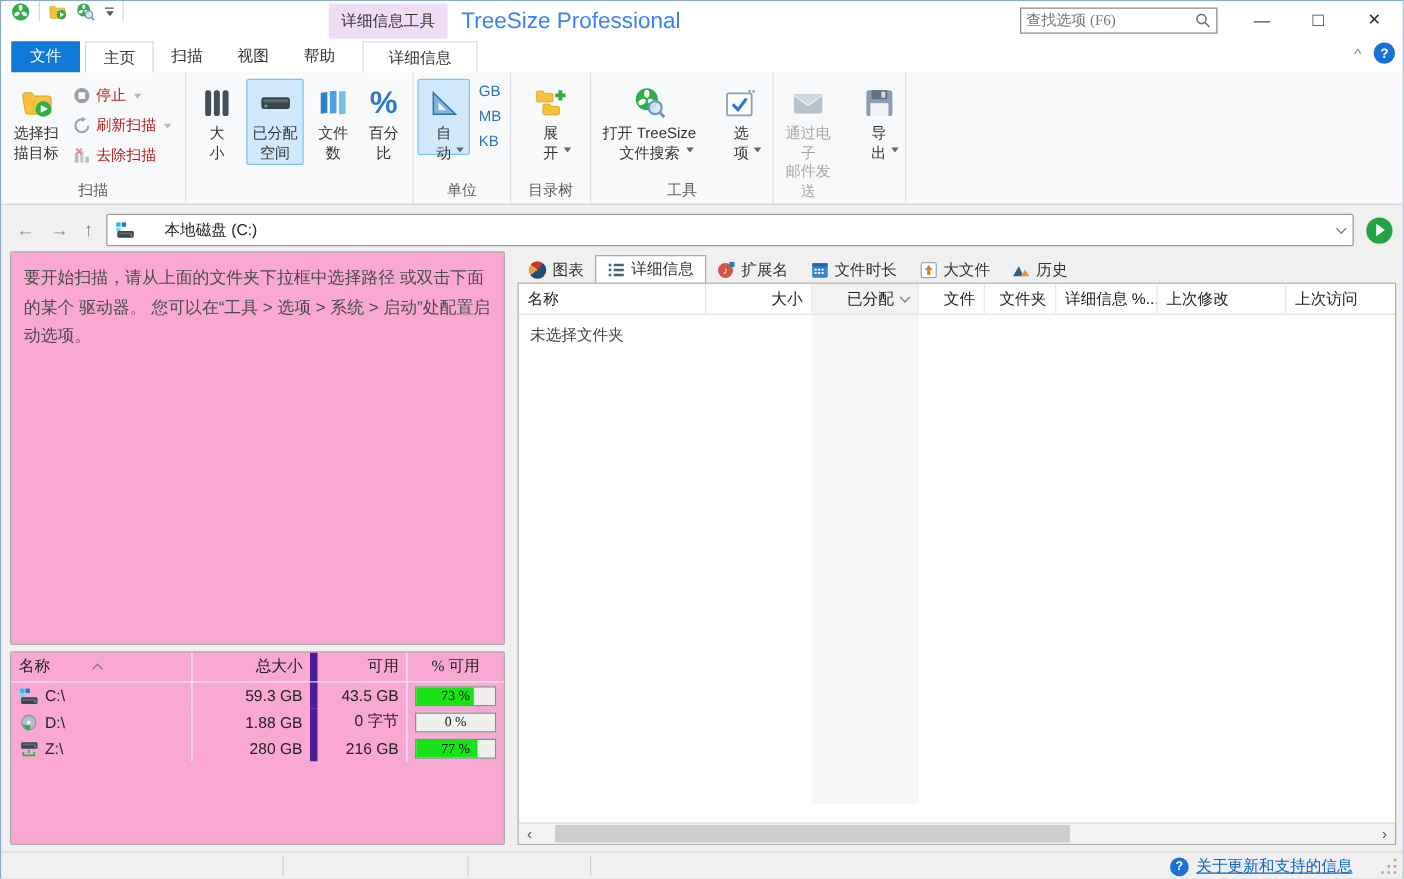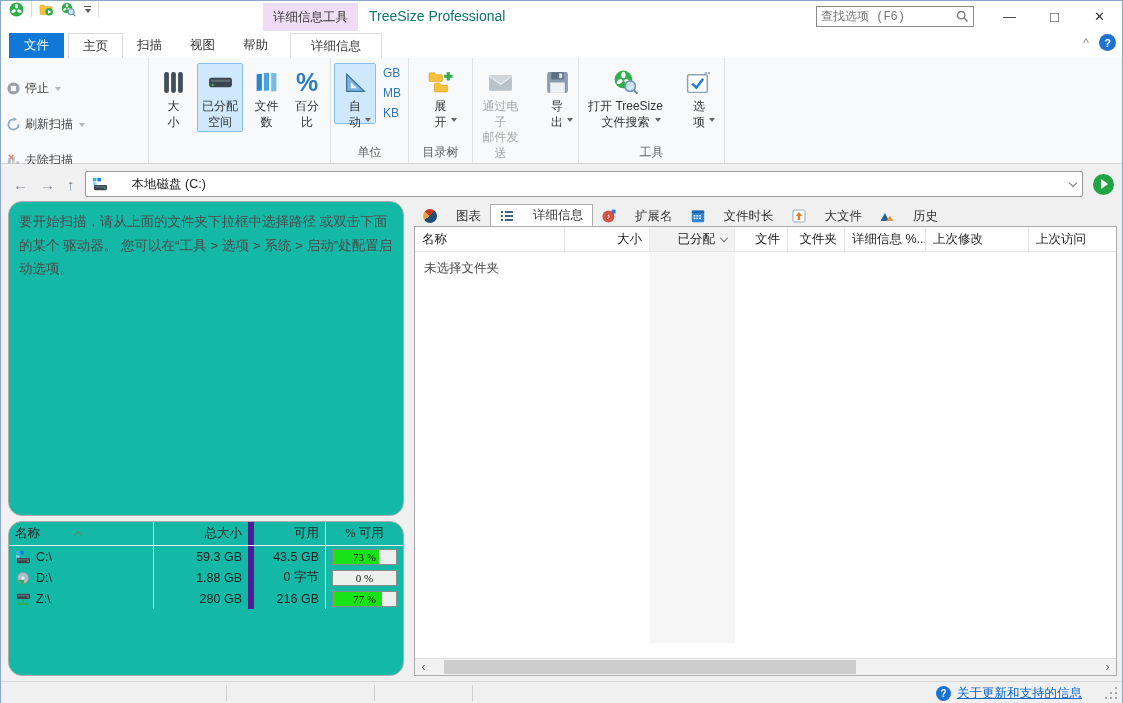--- a/index.html
+++ b/index.html
@@ -8,25 +8,25 @@
   .window{position:relative;width:1123px;height:703px;border:1px solid #8aa9c9;background:#f0f0f0;}
 
   
   .titlebar{position:absolute;left:0;top:0;width:100%;height:30px;background:#fff;display:flex;align-items:flex-start;}
   .qat{display:flex;align-items:center;gap:7px;padding-left:8px;}
   .qat .sep{width:1px;height:16px;background:#d9d9d9;}
   .qat-caret{display:flex;flex-direction:column;align-items:center;gap:2px;cursor:default;}
   .qat-caret .bar{width:7px;height:1px;background:#555;}
   .context-header{position:absolute;left:262px;top:2px;width:95px;height:28px;background:#f0dcf5;color:#333;
     font-size:12.5px;display:flex;align-items:center;justify-content:center;}
-  .app-title{position:absolute;left:368px;top:0;height:30px;display:flex;align-items:center;font-size:14px;color:#0f766e;}
+  .app-title{position:absolute;left:368px;top:0;height:30px;display:flex;align-items:center;font-size:18px;color:#3b82f6;}
   .search-box{position:absolute;left:815px;top:5px;width:158px;height:21px;border:1px solid #8a8a8a;background:#fff;
     display:flex;align-items:center;padding:0 4px;}
   .search-box input{flex:1;border:none;outline:none;font-size:12px;color:#ec4899;background:transparent;min-width:0;
-    font-family:Liberation Mono, monospace;}
+    font-family:Liberation Serif, serif;}
   .winbtns{position:absolute;right:0;top:0;height:30px;display:flex;}
   .winbtn{width:45px;height:30px;display:flex;align-items:center;justify-content:center;font-size:13px;color:#333;cursor:default;}
 
   
   .tabrow{position:absolute;left:0;top:30px;width:100%;height:27px;background:#fff;display:flex;align-items:flex-end;}
   .rtab{height:25px;padding:0 14px;display:flex;align-items:center;font-size:12.5px;color:#333;cursor:default;}
   .rtab.file{background:#1079d8;color:#fff;margin-left:8px;height:25px;padding:0 15px;}
   .rtab.active{background:#fff;border:1px solid #d8d8d8;border-bottom:none;margin-left:4px;}
   .rtab.ctx{background:#fff;border:1px solid #ddd;border-bottom:none;margin-left:8px;padding:0 20px;}
   .tabrow-right{position:absolute;right:6px;top:33px;display:flex;align-items:center;gap:10px;}
@@ -39,42 +39,42 @@
   .rgroup{position:relative;height:100%;border-right:1px solid #e2e2e2;display:flex;flex-direction:column;}
   .rgroup-body{flex:1;display:flex;align-items:flex-start;padding-top:5px;}
   .rgroup-label{height:20px;text-align:center;font-size:12px;color:#5f5f5f;line-height:18px;}
   .bigbtn{display:flex;flex-direction:column;align-items:center;gap:2px;padding:3px 4px 1px;font-size:12px;color:#333;
     border:1px solid transparent;border-radius:2px;cursor:default;}
   .bigbtn .ml{white-space:pre-line;text-align:center;line-height:1.3;}
   .bigbtn.sel{background:#cfe8fb;border-color:#86c1ea;}
   .bigbtn .icon-wrap{height:30px;display:flex;align-items:center;justify-content:center;}
   .smallcol{display:flex;flex-direction:column;gap:7px;padding-top:5px;}
   .smallbtn{display:flex;align-items:center;gap:4px;font-size:12px;color:#333;cursor:default;}
-  .smallbtn.dis{color:#404040;margin-top:12px;}
+  .smallbtn.dis{color:#b91c1c;}
   .unit-small{font-size:12px;color:#2e75b6;padding:1px 4px;cursor:default;}
   .dd{display:inline-block;width:0;height:0;border-left:3.5px solid transparent;border-right:3.5px solid transparent;
     border-top:4px solid #666;margin-left:2px;vertical-align:middle;}
   .dd.dis{border-top-color:#b7b7b7;}
 
   
   .addrbar{position:absolute;left:0;top:163px;width:100%;height:40px;background:#f0f0f0;display:flex;align-items:center;}
   .nav-arrows{display:flex;align-items:center;gap:12px;padding:0 10px 0 12px;font-size:15px;color:#7e8b97;}
   .combo{height:26px;flex:1;margin-right:10px;background:#fff;border:1px solid #9a9a9a;border-radius:2px;
     display:flex;align-items:center;padding:0 6px;gap:24px;font-size:12.5px;color:#222;}
   .combo .spring{flex:1;}
   .chev{display:inline-block;width:6px;height:6px;border-right:1.5px solid #777;border-bottom:1.5px solid #777;
     transform:rotate(45deg);margin-top:-3px;}
   .chev.up{transform:rotate(-135deg);margin-top:3px;}
   .go-btn{width:21px;height:21px;border-radius:50%;background:#22a344;margin-right:8px;position:relative;flex:0 0 auto;}
   .go-btn::after{content:"";position:absolute;left:8px;top:5.5px;width:0;height:0;
     border-left:7px solid #fff;border-top:5px solid transparent;border-bottom:5px solid transparent;}
 
   
   .main{position:absolute;left:0;top:203px;width:100%;height:477px;background:#f0f0f0;}
-  .panelbox{position:absolute;background:#14b8a6;border:1px solid #ababab;border-radius:14px;}
+  .panelbox{position:absolute;background:#f9a8d4;border:1px solid #ababab;border-radius:2px;}
   .instruction{left:7px;top:-3px;width:396px;height:315px;padding:8px 10px;font-size:13.5px;color:#4a4a4a;line-height:1.75;}
 
   
   .drivebox{left:7px;top:317px;width:396px;height:155px;font-size:12.5px;overflow:hidden;}
   .dtable{width:100%;}
   .drow{display:flex;height:21px;align-items:center;}
   .drow.head{height:24px;border-bottom:1px solid #ececec;color:#222;}
   .dc{padding:0 6px;overflow:hidden;white-space:nowrap;}
   .dc-name{width:145px;display:flex;align-items:center;gap:5px;border-right:1px solid #f0f0f0;height:100%;}
   .dc-total{width:100px;text-align:right;border-right:6px solid #4c1d95;height:100%;display:flex;align-items:center;justify-content:flex-end;}
@@ -82,21 +82,21 @@
   .dc-pct{width:77px;display:flex;align-items:center;justify-content:center;height:100%;font-family:Liberation Serif, serif;}
   .drow.head .dc-pct{justify-content:center;}
   .pctbar{position:relative;width:70px;height:16px;border:1px solid #8a8a8a;background:#eef0ee;}
   .pctbar .fill{position:absolute;left:0;top:0;bottom:0;background:#17e317;}
   .pctbar .lbl{position:absolute;inset:0;display:flex;align-items:center;justify-content:center;font-size:11px;color:#111;}
   .sort-up{margin-left:30px;}
 
   
   .results{position:absolute;left:413px;top:0;width:703px;height:472px;}
   .rtabs{position:absolute;left:0;top:0;width:100%;height:23px;display:flex;align-items:flex-end;font-size:12.5px;color:#333;}
-  .rt{display:flex;align-items:center;gap:19px;padding:2px 9px 3px;height:21px;cursor:default;}
+  .rt{display:flex;align-items:center;gap:5px;padding:2px 9px 3px;height:21px;cursor:default;}
   .rt.active{background:#fff;border:1px solid #ababab;border-bottom:none;height:23px;}
   .resbox{position:absolute;left:0;top:22px;width:703px;height:450px;background:#fff;border:1px solid #ababab;overflow:hidden;}
   .rhead{display:flex;height:25px;border-bottom:1px solid #e3e3e3;font-size:12.5px;color:#222;align-items:center;}
   .hc{height:100%;display:flex;align-items:center;padding:0 7px;border-right:1px solid #e8e8e8;overflow:hidden;white-space:nowrap;}
   .hc.r{justify-content:flex-end;}
   .col-shade{position:absolute;left:235px;top:25px;width:85px;height:391px;background:#f6f6f6;}
   .empty-msg{position:absolute;left:9px;top:33px;font-size:12.5px;color:#444;}
   .hscroll{position:absolute;left:0;bottom:0;width:100%;height:17px;background:#f2f2f2;border-top:1px solid #dedede;display:flex;align-items:center;}
   .scr-arrow{width:17px;height:100%;display:flex;align-items:center;justify-content:center;font-size:12px;color:#555;flex:0 0 auto;}
   .scr-track{position:relative;flex:1;height:100%;}
@@ -187,20 +187,31 @@
   </div>
   <div class="tabrow-right">
     <span class="collapse-chev">^</span>
     <span class="help-circle">?</span>
   </div>
 
   <div class="ribbon">
 
     <div class="rgroup" style="width:148px">
       <div class="rgroup-body" style="padding-left:5px;gap:6px">
+        <div class="bigbtn">
+          <span class="icon-wrap">
+            <svg class="ico26" viewBox="0 0 26 26">
+                <path d="M2 7 q0-2 2-2 h5 l2 2.5 h11 q2 0 2 2 v10 q0 2-2 2 h-16 q-2 0-2-2 Z" fill="#f6c13d" stroke="#dba21a" stroke-width=".7"></path>
+                <circle cx="18" cy="17.5" r="6" fill="#2fae49"></circle>
+                <path d="M16 14.5 L21.5 17.5 L16 20.5 Z" fill="#fff"></path>
+              </svg>
+          </span>
+          <span class="ml">选择扫
+描目标</span>
+        </div>
         <div class="smallcol">
           <div class="smallbtn dis">
             <span>
               <svg class="ico14" viewBox="0 0 16 16">
                   <circle cx="8" cy="8" r="6.5" fill="#9aa0a6"></circle>
                   <rect x="5.2" y="5.2" width="5.6" height="5.6" fill="#fff"></rect>
                 </svg>
             </span>
             <span>停止</span>
               <span class="dd dis"></span>
@@ -314,50 +325,20 @@
               </svg>
           </span>
           <span class="ml">展
 开</span>
             <span class="dd" style="margin-top:-14px;margin-left:26px"></span>
         </div>
       </div>
       <div class="rgroup-label">目录树</div>
     </div>
 
-    <div class="rgroup" style="width:106px">
-      <div class="rgroup-body" style="justify-content:center;gap:8px">
-        <div class="bigbtn" style="color:#a6a6a6">
-          <span class="icon-wrap">
-            <svg class="ico26" viewBox="0 0 26 26">
-                <rect x="2" y="6" width="22" height="15" rx="1.5" fill="#b9c2c9"></rect>
-                <path d="M2.5 7 L13 14.5 L23.5 7" fill="none" stroke="#f2f4f6" stroke-width="1.4"></path>
-                <path d="M2 6.8 L13 14 L24 6.8 L24 6 L2 6 Z" fill="#cfd6dc"></path>
-              </svg>
-          </span>
-          <span class="ml">通过电子
-邮件发送</span>
-        </div>
-        <div class="bigbtn">
-          <span class="icon-wrap">
-            <svg class="ico26" viewBox="0 0 26 26">
-                <rect x="3" y="3" width="20" height="20" rx="2" fill="#8a9cad"></rect>
-                <rect x="7" y="3" width="12" height="7" fill="#5d7285"></rect>
-                <rect x="14.5" y="4.2" width="3" height="4.6" fill="#d7dee4"></rect>
-                <rect x="6" y="13" width="14" height="10" fill="#eef1f4"></rect>
-              </svg>
-          </span>
-          <span class="ml">导
-出</span>
-            <span class="dd" style="margin-top:-14px;margin-left:26px"></span>
-        </div>
-      </div>
-      <div class="rgroup-label">扫描结果</div>
-    </div>
-
     <div class="rgroup" style="width:146px;border-right:1px solid #e2e2e2">
       <div class="rgroup-body" style="justify-content:center;gap:10px">
         <div class="bigbtn">
           <span class="icon-wrap">
             <svg class="ico26" viewBox="0 0 26 26">
                 <circle cx="11" cy="10" r="8.5" fill="#2fae49"></circle>
                 <g fill="#fff">
                   <ellipse cx="11" cy="5.8" rx="2" ry="3.1"></ellipse>
                   <ellipse cx="11" cy="5.8" rx="2" ry="3.1" transform="rotate(120 11 10)"></ellipse>
                   <ellipse cx="11" cy="5.8" rx="2" ry="3.1" transform="rotate(240 11 10)"></ellipse>
@@ -380,20 +361,50 @@
                   <rect x="22" y="3" width="2" height="2"></rect>
                 </g>
               </svg>
           </span>
           <span class="ml">选
 项</span>
             <span class="dd" style="margin-top:-14px;margin-left:26px"></span>
         </div>
       </div>
       <div class="rgroup-label">工具</div>
+    </div>
+
+    <div class="rgroup" style="width:106px">
+      <div class="rgroup-body" style="justify-content:center;gap:8px">
+        <div class="bigbtn" style="color:#a6a6a6">
+          <span class="icon-wrap">
+            <svg class="ico26" viewBox="0 0 26 26">
+                <rect x="2" y="6" width="22" height="15" rx="1.5" fill="#b9c2c9"></rect>
+                <path d="M2.5 7 L13 14.5 L23.5 7" fill="none" stroke="#f2f4f6" stroke-width="1.4"></path>
+                <path d="M2 6.8 L13 14 L24 6.8 L24 6 L2 6 Z" fill="#cfd6dc"></path>
+              </svg>
+          </span>
+          <span class="ml">通过电子
+邮件发送</span>
+        </div>
+        <div class="bigbtn">
+          <span class="icon-wrap">
+            <svg class="ico26" viewBox="0 0 26 26">
+                <rect x="3" y="3" width="20" height="20" rx="2" fill="#8a9cad"></rect>
+                <rect x="7" y="3" width="12" height="7" fill="#5d7285"></rect>
+                <rect x="14.5" y="4.2" width="3" height="4.6" fill="#d7dee4"></rect>
+                <rect x="6" y="13" width="14" height="10" fill="#eef1f4"></rect>
+              </svg>
+          </span>
+          <span class="ml">导
+出</span>
+            <span class="dd" style="margin-top:-14px;margin-left:26px"></span>
+        </div>
+      </div>
+      <div class="rgroup-label">扫描结果</div>
     </div>
     <div style="flex:1;border:none"></div>
   </div>
 
   <div class="addrbar">
     <div class="nav-arrows">
       <span>←</span>
       <span>→</span>
       <span>↑</span>
     </div>

